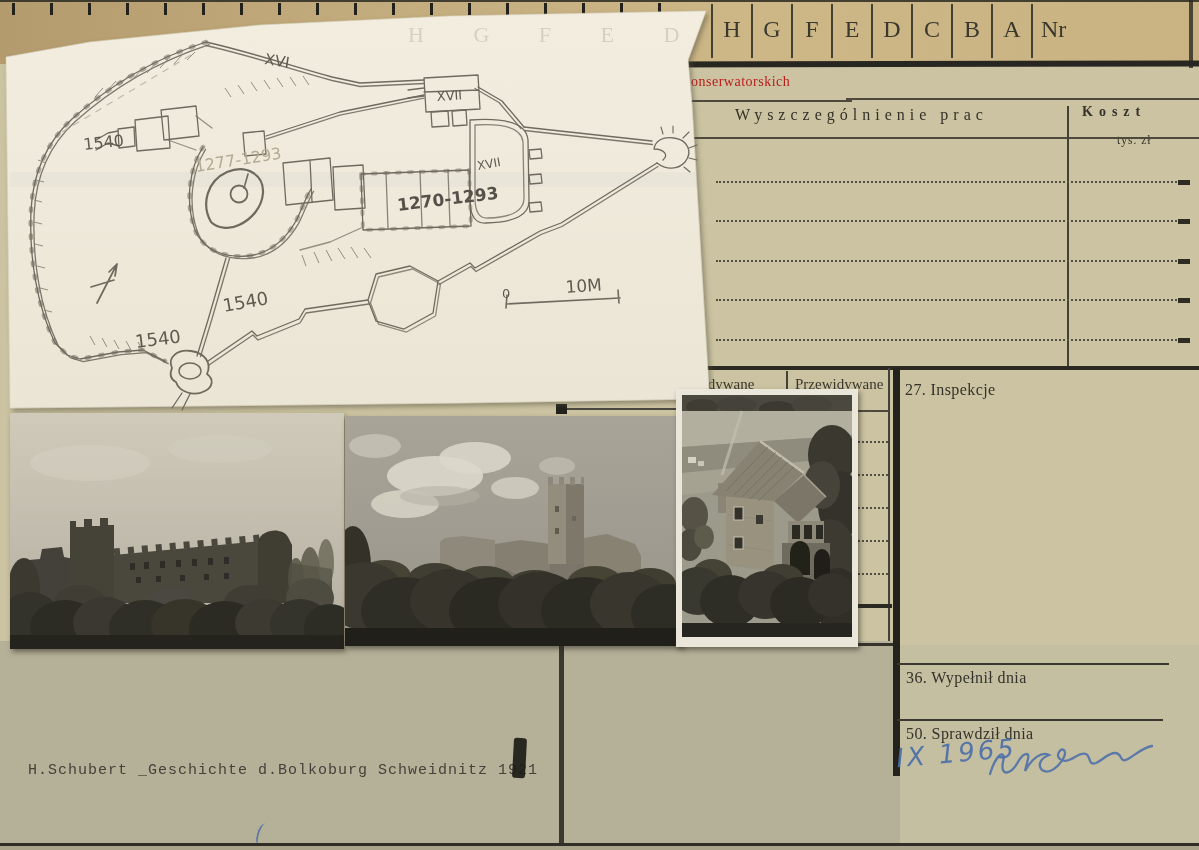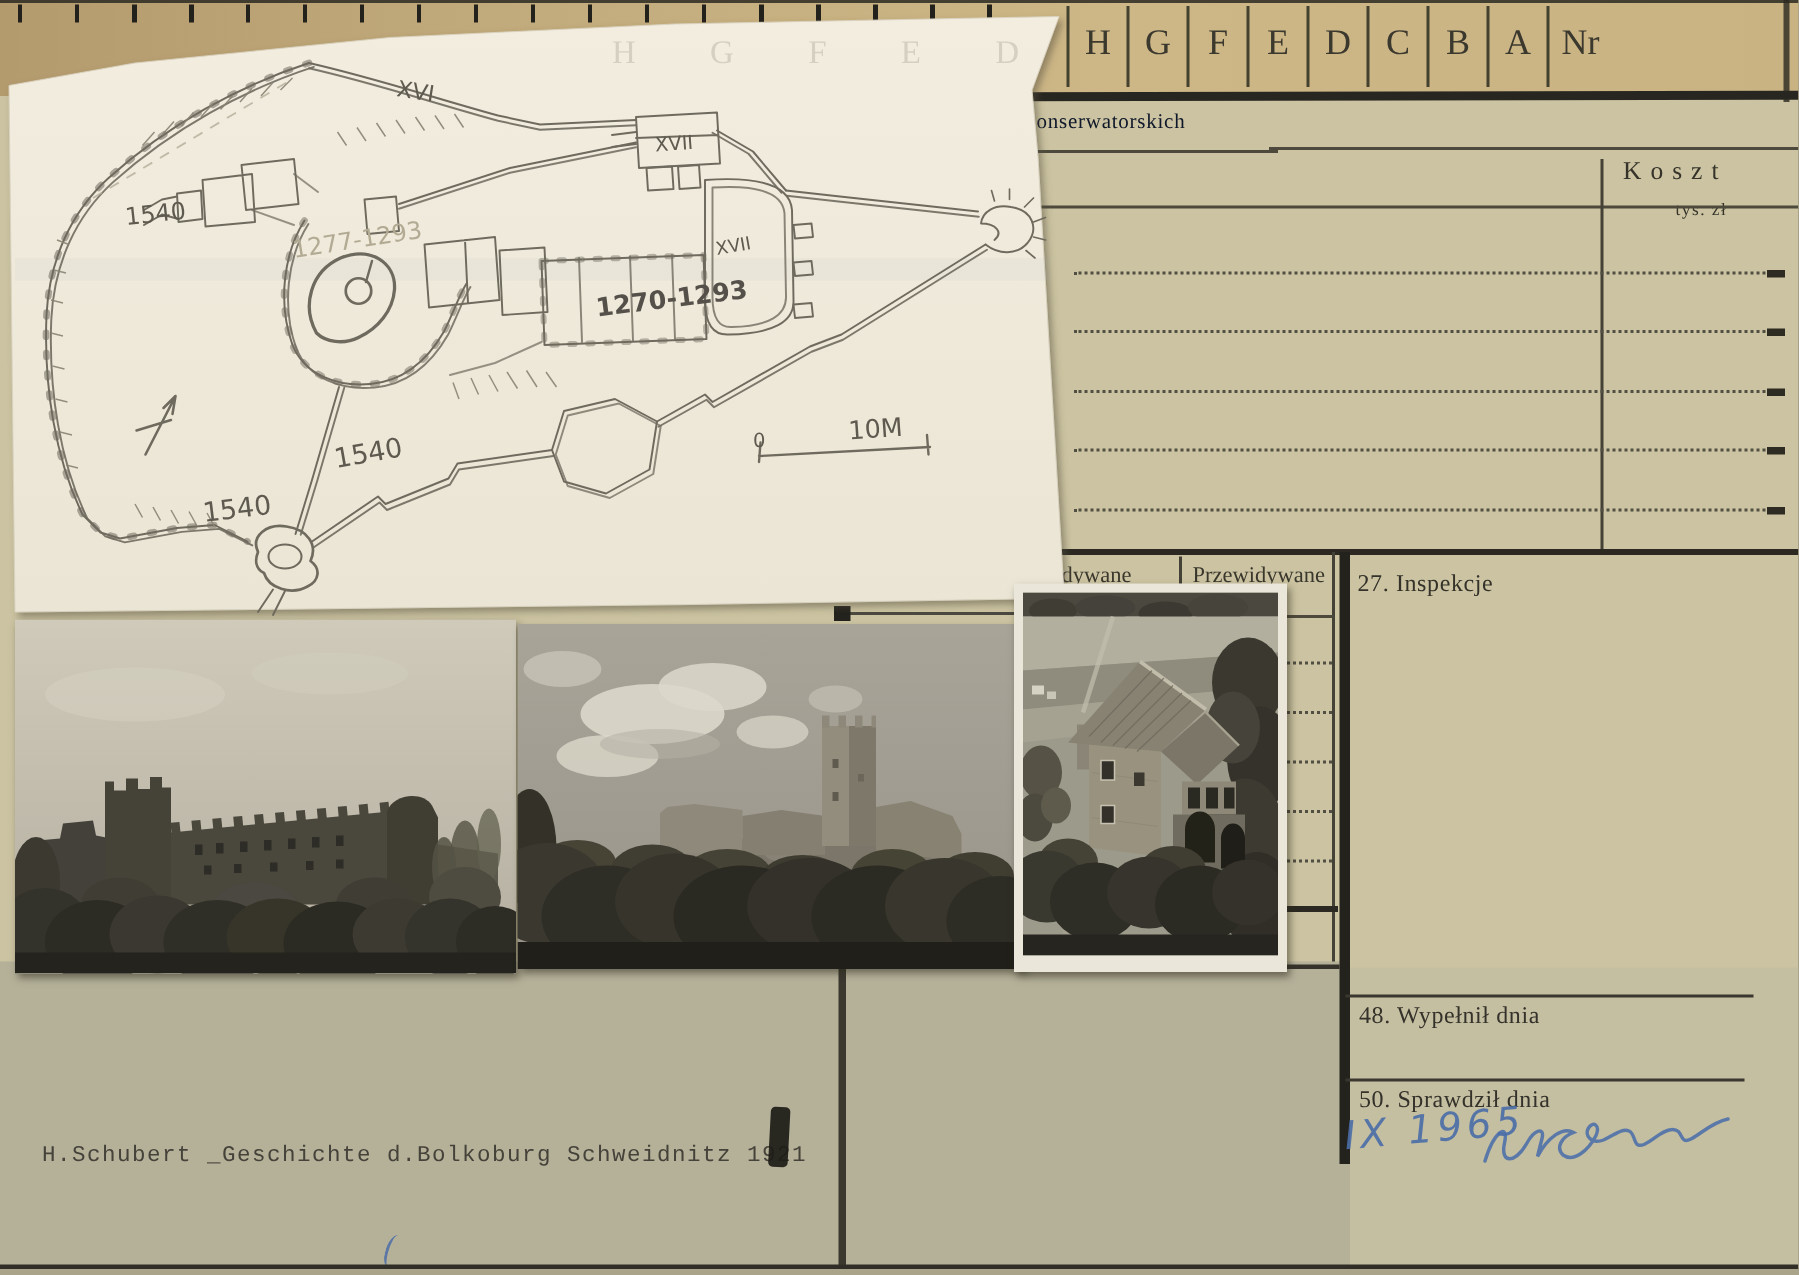--- a/index.html
+++ b/index.html
@@ -14,24 +14,24 @@
   .top-line{left:0;top:0;width:1199px;height:2px;background:#2c2a22;opacity:.85;}
   .tick-strip{left:12px;top:3px;width:684px;height:12px;
     background:repeating-linear-gradient(90deg,#23211b 0 3px,transparent 3px 38px);}
   .right-sliver{left:1189px;top:0;width:4px;height:68px;background:#2a2822;opacity:.8;}
   .hdr-cells{left:711px;top:4px;height:54px;display:flex;}
   .hcell{flex:0 0 38px;border-left:2px solid #45412f;display:flex;align-items:flex-start;
     justify-content:center;padding-top:12px;font-size:24px;color:#3b382e;font-family:"Liberation Serif",serif;}
   .hcell.wide{flex:0 0 52px;justify-content:flex-start;padding-left:8px;}
   .thick-band{left:656px;top:61px;width:543px;height:6px;background:#282620;transform:rotate(-.12deg);}
   
-  .frag{left:691px;top:74px;font-size:14px;letter-spacing:.5px;color:#0f172a;}
+  .frag{left:691px;top:74px;font-size:14px;letter-spacing:.5px;color:#b91c1c;}
   .ln{background:#4d4a3d;}
   .works-title{left:735px;top:106px;font-size:16px;letter-spacing:5px;color:#343128;}
-  .koszt{left:1082px;top:104px;font-size:17px;letter-spacing:6px;}
+  .koszt{left:1082px;top:104px;font-size:14px;letter-spacing:6px;font-weight:bold;}
   .koszt-unit{left:1097px;top:134px;font-size:11.5px;letter-spacing:1px;margin-left:20px;}
   .wrows{left:716px;top:143px;width:472px;}
   .wrow{position:relative;height:37.6px;border-bottom:2px dotted #514e42;}
   .wrow::after{content:"";position:absolute;right:-2px;bottom:-4px;width:12px;height:5px;background:#2e2b22;}
   .stub{position:absolute;width:30px;height:0;border-top:2px dotted #514e42;}
   
   .sec{font-size:16px;color:#34322a;letter-spacing:.4px;}
   .sched{font-size:15px;color:#3a372d;}
   .biblio{left:28px;font-family:"Liberation Mono","DejaVu Sans Mono",monospace;
     font-size:15px;letter-spacing:1px;color:#45423a;white-space:pre;}
@@ -74,20 +74,21 @@
     <span class="hcell">B</span>
     <span class="hcell">A</span>
     <span class="hcell wide">Nr</span>
   </div>
 
   <div class="abs thick-band"></div>
   <span class="abs frag">onserwatorskich</span>
 
   <div class="abs ln" style="left:690px;top:100px;width:162px;height:2px"></div>
   <div class="abs ln" style="left:846px;top:98px;width:353px;height:2px"></div>
+  <span class="abs works-title">Wyszczególnienie prac</span>
   <span class="abs koszt">Koszt</span>
   <span class="abs koszt-unit">tys. zł</span>
   <div class="abs ln" style="left:690px;top:137px;width:509px;height:2px"></div>
   <div class="abs" style="left:1067px;top:106px;width:2px;height:260px;background:#444136"></div>
 
   <div class="abs wrows">
     <div class="wrow"></div>
     <div class="wrow"></div>
     <div class="wrow"></div>
     <div class="wrow"></div>
@@ -112,21 +113,21 @@
   <div class="abs card-lowerleft"></div>
   <div class="abs card-lowerright"></div>
   <div class="abs ln" style="left:563px;top:643px;width:330px;height:3px;background:#35332b"></div>
   <div class="abs vline-mid"></div>
   <div class="abs ln" style="left:563px;top:408px;width:127px;height:2px;background:#4b4840"></div>
   <div class="abs" style="left:556px;top:404px;width:11px;height:10px;background:#23221c"></div>
 
   <div class="abs vbar-thick"></div>
   <span class="abs sec" style="left:905px;top:381px">27. Inspekcje</span>
   <div class="abs ln" style="left:897px;top:663px;width:272px;height:2px;background:#3a382e"></div>
-  <span class="abs sec" style="left:906px;top:669px">48. Wypełnił dnia</span>
+  <span class="abs sec" style="left:906px;top:669px">36. Wypełnił dnia</span>
   <div class="abs ln" style="left:897px;top:719px;width:266px;height:2px;background:#3a382e"></div>
   <span class="abs sec" style="left:906px;top:725px">50. Sprawdził dnia</span>
 
   <span class="abs blue-date">IX 1965</span>
   <svg class="abs sig-svg" width="195" height="50" viewBox="0 0 195 50">
     <path d="M18,38 C24,18 34,12 31,26 C28,40 38,40 46,26 C51,17 58,15 56,23 L53,35 C60,22 70,15 77,19 C69,22 65,29 70,34 C77,39 87,31 92,21 C95,14 90,11 87,16 C84,21 89,27 97,24 C104,21 109,16 114,18 C119,20 116,30 124,27 C131,24 136,17 143,17 C151,17 147,28 156,23 C163,19 170,12 180,10" fill="none" stroke="#4b6ea8" stroke-width="2.3" stroke-linecap="round" opacity=".88"></path>
   </svg>
 
   <span class="abs biblio" style="top:762px">H.Schubert _Geschichte d.Bolkoburg Schweidnitz 1921</span>
   <div class="abs blot"></div>

